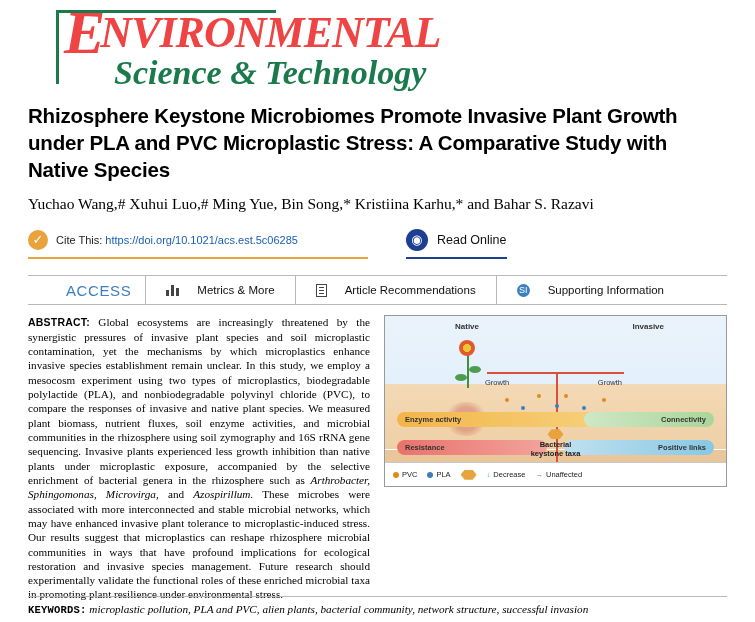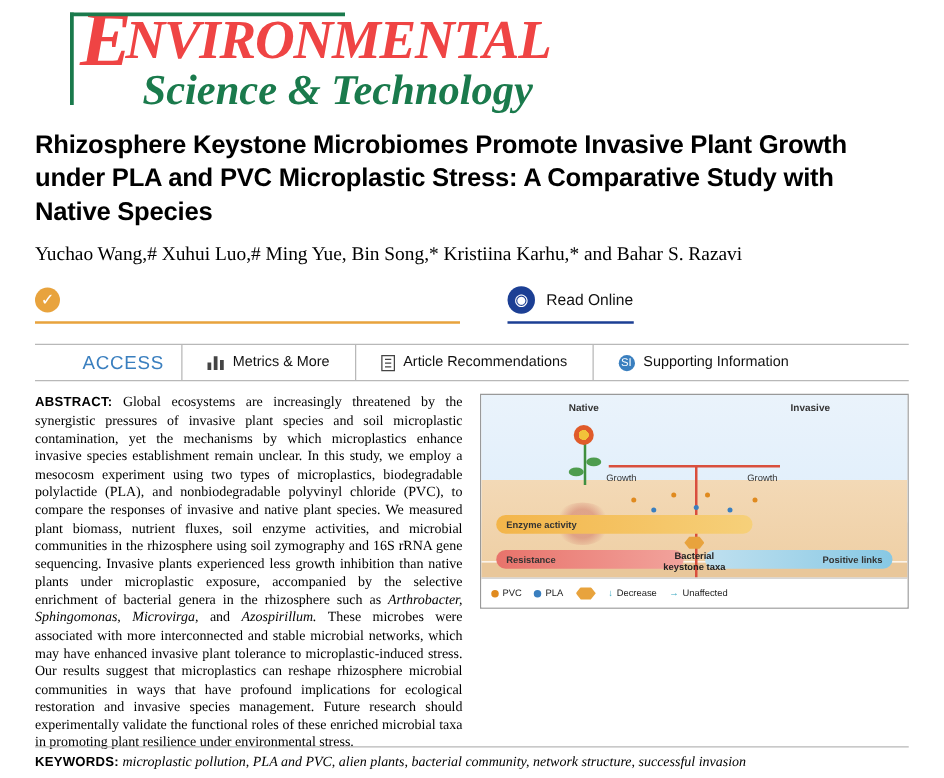--- a/index.html
+++ b/index.html
@@ -184,21 +184,21 @@
     align-items: center;
     height: 100%;
     padding: 0 20px;
     border-right: 1px solid #b8b8b8;
     font-family: "Liberation Sans", sans-serif;
     font-size: 11.5px;
     color: #111;
   }
   .access-item:last-child { border-right: none; }
   .ai-ico {
-    margin-right: 7px;
+    margin-right: 18px;
     color: #444;
     font-size: 12px;
     display: inline-flex;
   }
   .bars-ico { display:inline-block; width:13px; height:11px; position: relative; }
   .bars-ico i { position:absolute; bottom:0; width:3px; background:#444; }
   .bars-ico i:nth-child(1){left:0;height:6px;}
   .bars-ico i:nth-child(2){left:5px;height:11px;}
   .bars-ico i:nth-child(3){left:10px;height:8px;}
   .doc-ico {
@@ -359,21 +359,21 @@
   .keywords {
     position: absolute;
     left: 28px; right: 28px;
     bottom: 14px;
     border-top: 1px solid #b8b8b8;
     padding-top: 6px;
     font-family: "Liberation Serif", serif;
     font-size: 11.2px;
   }
   .kw-label {
-    font-family: Liberation Sans, sans-serif;
+    font-family: Liberation Mono, monospace;
     font-weight: bold;
     font-size: 10.5px;
     letter-spacing: 0.2px;
   }
   .kw-text { font-style: italic; }
 </style>
 </head>
 <body>
 
 <div class="page">
@@ -386,20 +386,21 @@
   </div>
 
 
   <div class="title">Rhizosphere Keystone Microbiomes Promote Invasive Plant Growth under PLA and PVC Microplastic Stress: A Comparative Study with Native Species</div>
 
   <div class="authors">Yuchao Wang,# Xuhui Luo,# Ming Yue, Bin Song,* Kristiina Karhu,* and Bahar S. Razavi</div>
 
   <div class="citerow">
     <div class="cite-box">
       <span class="cite-check">✓</span>
+      <span class="cite-text"><span>Cite This:</span> <span class="lnk">https://doi.org/10.1021/acs.est.5c06285</span></span>
     </div>
     <div class="read-box">
       <span class="read-icon">◉</span>
       <span class="read-text">Read Online</span>
     </div>
   </div>
 
   <div class="accessbar">
     <div class="access-label">ACCESS</div>
     <div class="access-item">
@@ -468,20 +469,23 @@
         <div class="micro-dot" style="left:170px; top:88px; background:#3a7fbf;"></div>
         <div class="micro-dot" style="right:120px; top:82px; background:#e08a1e;"></div>
         <div class="micro-dot" style="right:140px; top:90px; background:#3a7fbf;"></div>
         <div class="micro-dot" style="right:158px; top:78px; background:#e08a1e;"></div>
 
         <div class="band enzyme">
             <span>Enzyme activity</span>
           </div>
         <div class="band resist">
             <span>Resistance</span>
+          </div>
+        <div class="band connect">
+            <span>Connectivity</span>
           </div>
         <div class="band poslink">
             <span>Positive links</span>
           </div>
 
         <div class="keystone">
           <div style="display:flex;justify-content:center;margin-bottom:1px;">
             <span class="hexico"></span>
           </div>
           <div>Bacterial</div>

